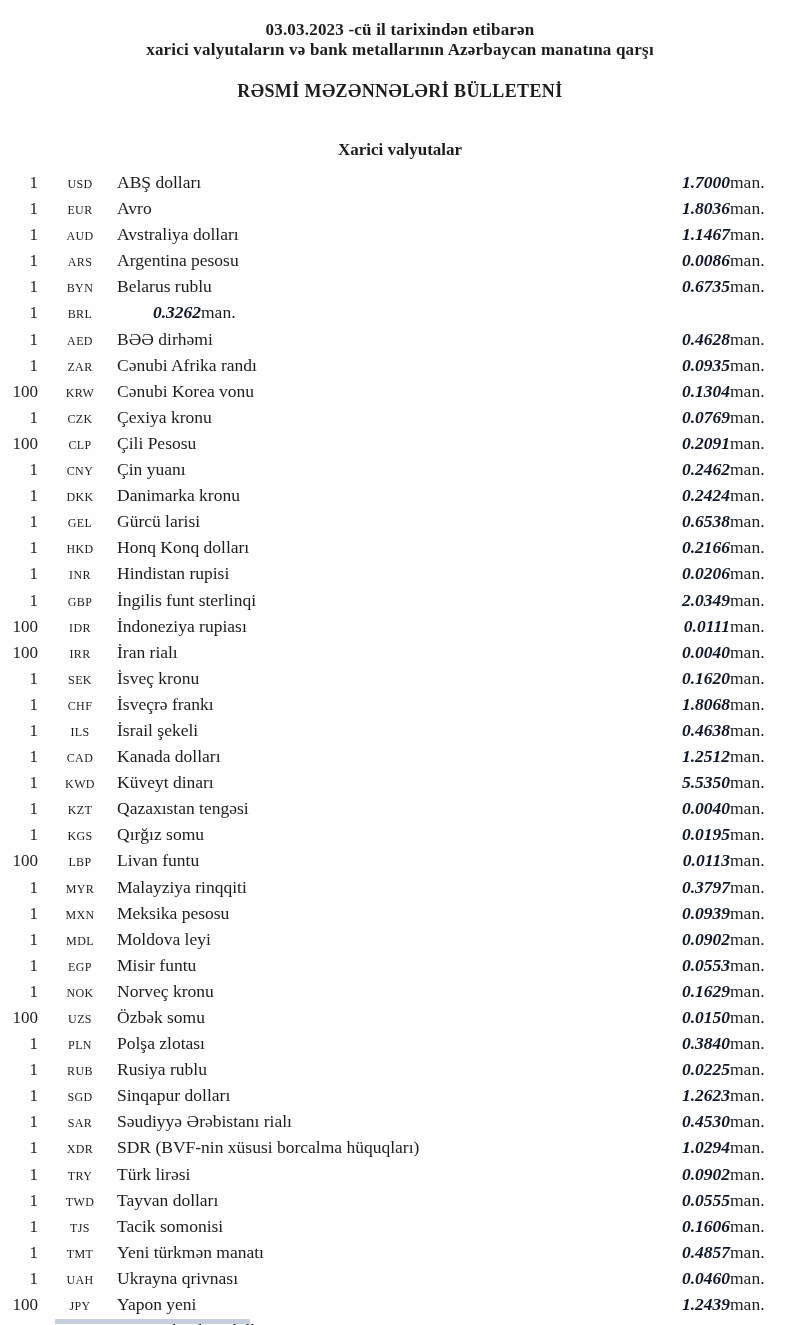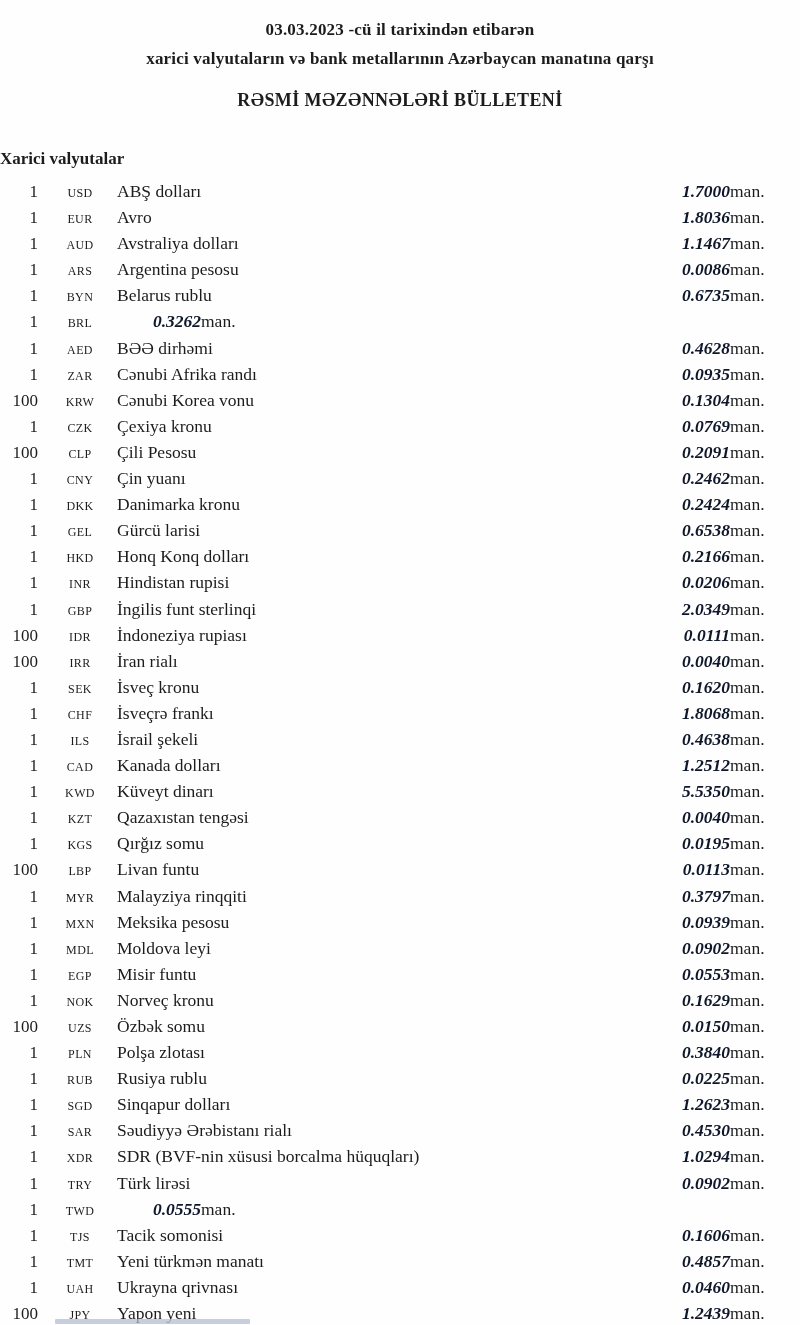--- a/index.html
+++ b/index.html
@@ -17,35 +17,35 @@
     overflow: hidden;
   }
   .title-line1 {
     padding-top: 20px;
     text-align: center;
     font-size: 17px;
     font-weight: bold;
     letter-spacing: 0.2px;
   }
   .title-line2 {
-    margin-top: 9px;
     text-align: center;
     font-size: 17px;
     font-weight: bold;
     letter-spacing: 0.2px;
   }
   .title-line3 {
     margin-top: 21px;
     text-align: center;
     font-size: 18px;
     font-weight: bold;
     letter-spacing: 0.4px;
   }
   .section-title {
     margin-top: 38px;
+    text-align: center;
     font-size: 17px;
     font-weight: bold;
   }
   .rates-table {
     margin-top: 9px;
   }
   .row {
     display: flex;
     align-items: baseline;
     height: 26.1px;
@@ -415,20 +415,21 @@
     <span class="qty">1</span>
     <span class="code">TRY</span>
     <span class="name">Türk lirəsi</span>
     <span class="rate">0.0902</span>
     <span class="unit">man.</span>
   </div>
 
   <div class="row">
     <span class="qty">1</span>
     <span class="code">TWD</span>
+    <span class="name">Tayvan dolları</span>
     <span class="rate">0.0555</span>
     <span class="unit">man.</span>
   </div>
 
   <div class="row">
     <span class="qty">1</span>
     <span class="code">TJS</span>
     <span class="name">Tacik somonisi</span>
     <span class="rate">0.1606</span>
     <span class="unit">man.</span>

